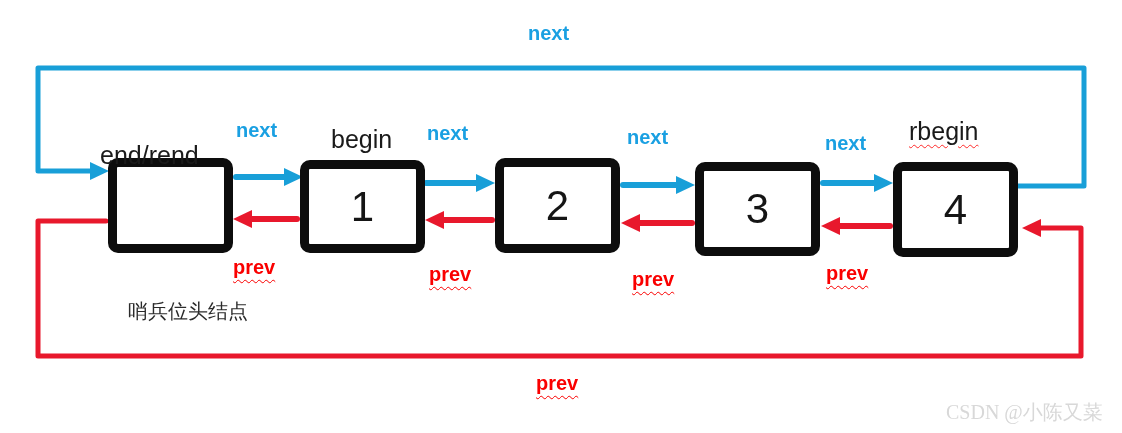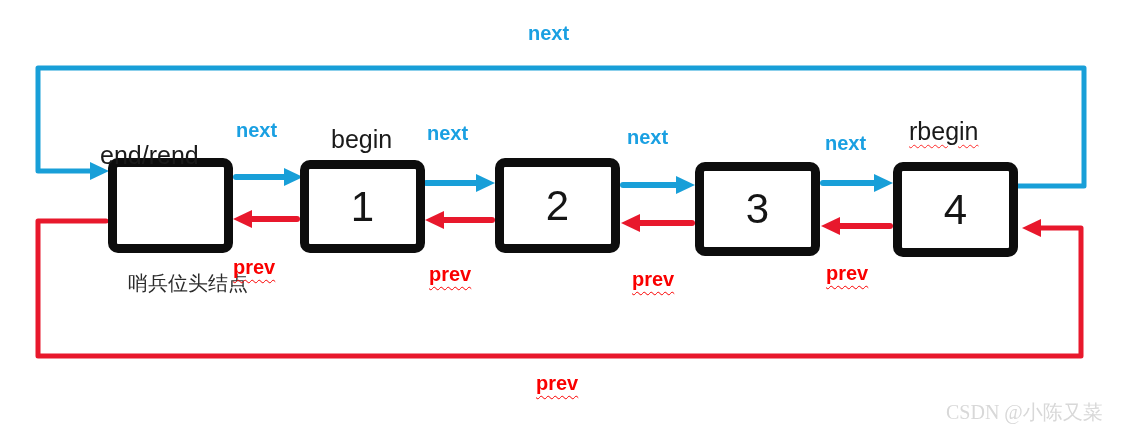--- a/index.html
+++ b/index.html
@@ -97,21 +97,21 @@
   <div class="node" style="left:695px;top:162px;width:125px;height:94px;">
     <span class="value">3</span>
   </div>
   <div class="node" style="left:893px;top:162px;width:125px;height:95px;">
     <span class="value">4</span>
   </div>
 
   <span class="lbl black" style="left:100px;top:118px;margin-top:24px;">end/rend</span>
   <span class="lbl black" style="left:331px;top:126px;">begin</span>
   <span class="lbl rbegin" style="left:909px;top:118px;">rbegin</span>
-  <span class="lbl caption" style="left:92px;top:272px;padding-left:36px;">哨兵位头结点</span>
+  <span class="lbl caption" style="left:92px;top:300px;padding-left:36px;">哨兵位头结点</span>
 
   <span class="lbl next" style="left:528px;top:22px;">next</span>
   <span class="lbl next" style="left:236px;top:119px;">next</span>
   <span class="lbl next" style="left:427px;top:122px;">next</span>
   <span class="lbl next" style="left:627px;top:126px;">next</span>
   <span class="lbl next" style="left:825px;top:132px;">next</span>
 
   <span class="lbl prev" style="left:233px;top:256px;">prev</span>
   <span class="lbl prev" style="left:429px;top:263px;">prev</span>
   <span class="lbl prev" style="left:632px;top:268px;">prev</span>

